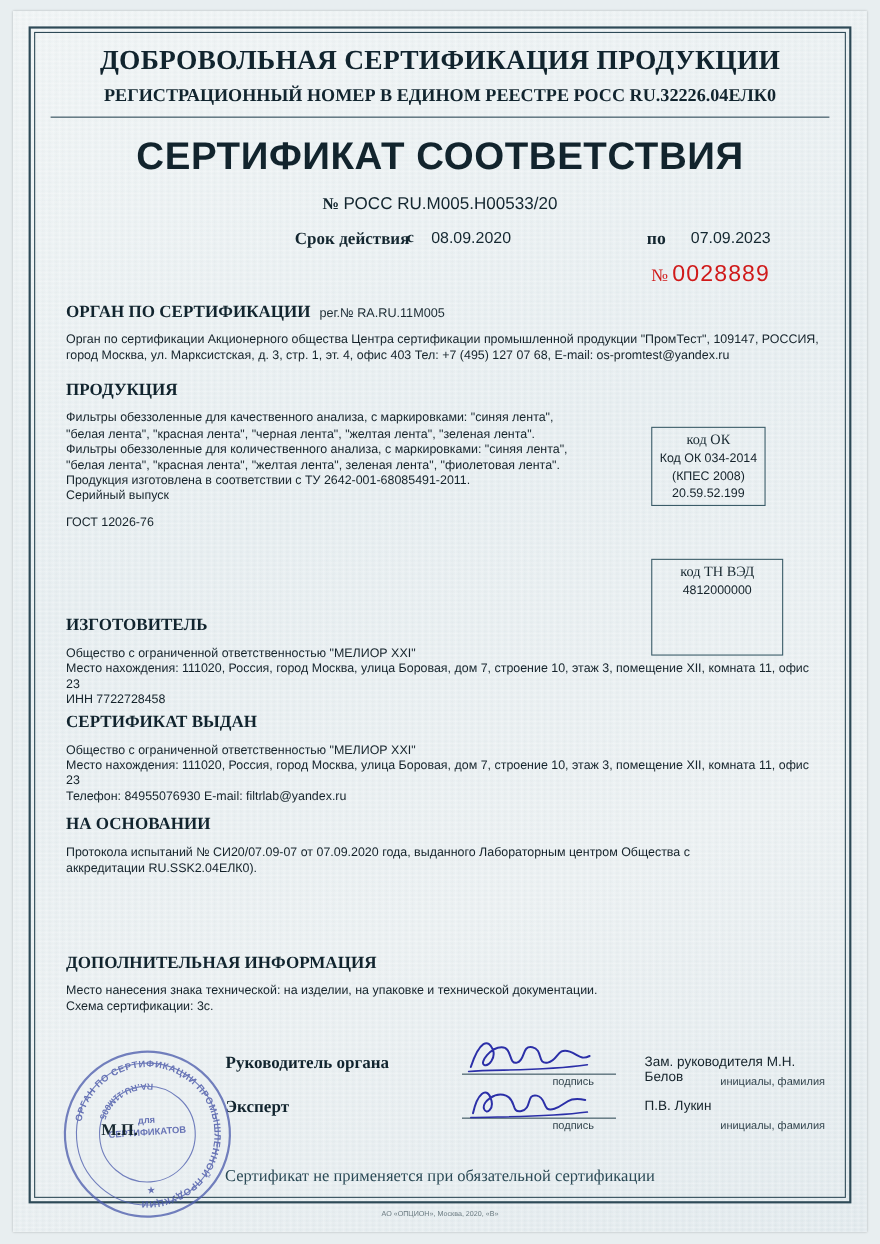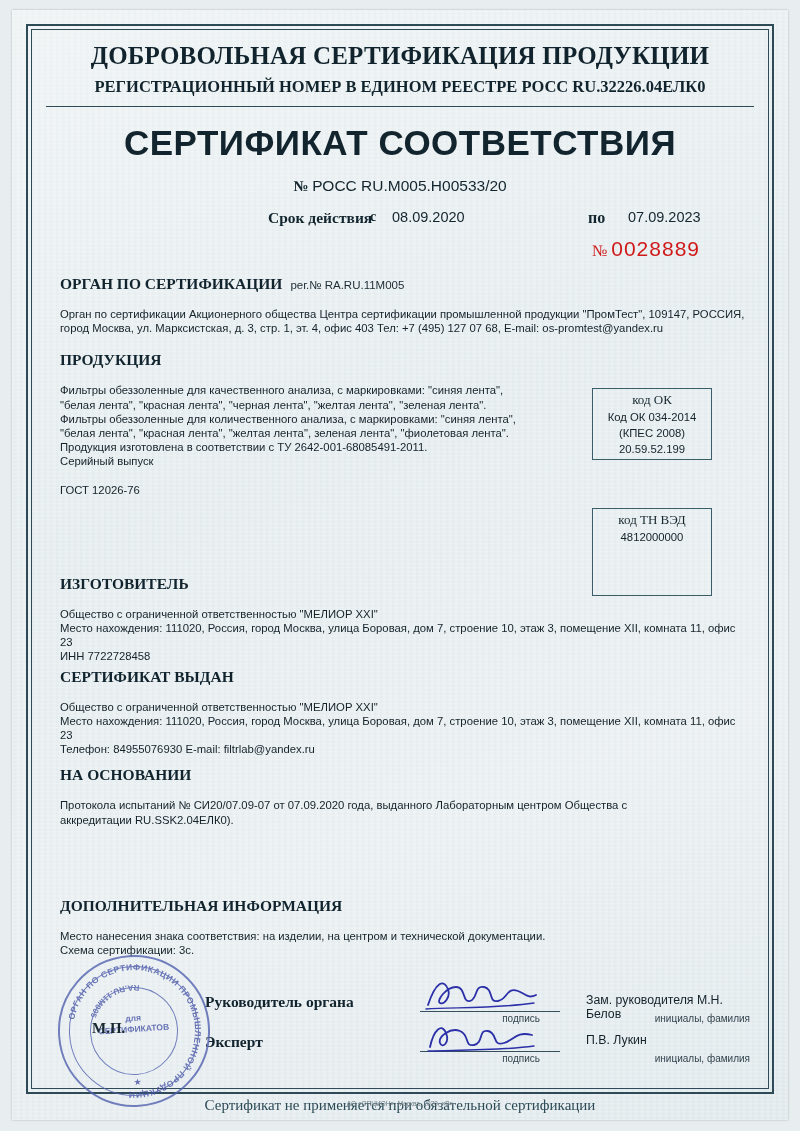--- a/index.html
+++ b/index.html
@@ -127,21 +127,21 @@
     padding-left: 8px;
     margin-top: 45px;
   }
   .body-text {
     font-family: "Liberation Sans", sans-serif;
     font-size: 11.3px;
     line-height: 14.2px;
     color: #14222a;
     padding-left: 20px;
     padding-right: 12px;
-    margin-top: 14px;
+    margin-top: 9px;
   }
   .body-text.narrow { padding-right: 170px; }
   .sec-title-plain {
     font-family: "Liberation Serif", serif;
     font-weight: bold;
     font-size: 15.5px;
     color: #11242e;
     margin-top: 10px;
     padding-left: 20px;
   }
@@ -315,21 +315,21 @@
     <div class="sec-title-plain" style="margin-top:4px;">СЕРТИФИКАТ ВЫДАН</div>
     <div class="body-text">Общество с ограниченной ответственностью "МЕЛИОР XXI"</div>
     <div class="body-text" style="margin-top:0">Место нахождения: 111020, Россия, город Москва, улица Боровая, дом 7, строение 10, этаж 3, помещение XII, комната 11, офис 23</div>
     <div class="body-text" style="margin-top:0">Телефон: 84955076930 E-mail: filtrlab@yandex.ru</div>
 
     <div class="sec-title-plain" style="margin-top:10px;">НА ОСНОВАНИИ</div>
     <div class="body-text">Протокола испытаний № СИ20/07.09-07 от 07.09.2020 года, выданного Лабораторным центром Общества с</div>
     <div class="body-text" style="margin-top:0">аккредитации RU.SSK2.04ЕЛК0).</div>
 
     <div class="sec-title-plain" style="margin-top:70px;">ДОПОЛНИТЕЛЬНАЯ ИНФОРМАЦИЯ</div>
-    <div class="body-text">Место нанесения знака соответствия: на изделии, на центром и технической документации.</div>
+    <div class="body-text">Место нанесения знака технической: на изделии, на упаковке и технической документации.</div>
     <div class="body-text" style="margin-top:0">Схема сертификации: 3с.</div>
 
     <div class="sign-area">
       <div class="sig-role" style="left:165px; top:10px;">Руководитель органа</div>
       <div class="sig-line" style="left:380px; top:28px; width:140px;"></div>
       <div class="sig-cap" style="left:400px; top:30px; width:100px;">подпись</div>
       <div class="sig-name" style="left:546px; top:10px;">Зам. руководителя М.Н. Белов</div>
       <div class="sig-cap" style="left:570px; top:30px; width:140px;">инициалы, фамилия</div>
 
       <div class="sig-role" style="left:165px; top:50px;">Эксперт</div>
@@ -344,21 +344,21 @@
       </svg>
       <svg class="sig-scribble" style="left:382px; top:34px;" width="120" height="40" viewBox="0 0 120 40">
         <path d="M8,30 C12,12 20,6 24,16 C28,26 20,32 18,26 C16,20 28,10 38,14 C48,18 42,30 52,28 C62,26 56,12 66,14 C76,16 70,30 82,26 C92,23 94,14 110,18" fill="none" stroke="#2b2fa8" stroke-width="1.8" stroke-linecap="round"></path>
         <path d="M6,34 C32,33 74,34 112,29" fill="none" stroke="#2b2fa8" stroke-width="1.4" stroke-linecap="round"></path>
       </svg>
     </div>
 
     <div class="footer-note">Сертификат не применяется при обязательной сертификации</div>
   </div>
 
-  <div class="code-box" style="left:592px; top:388px; width:120px; height:72px;">
+  <div class="code-box" style="left:592px; top:388px; width:104px; height:72px;">
     <div class="cb-title">код ОК</div>
     <div class="cb-body">Код ОК 034-2014</div>
     <div class="cb-body">(КПЕС 2008)</div>
     <div class="cb-body">20.59.52.199</div>
   </div>
 
   <div class="code-box" style="left:592px; top:508px; width:120px; height:88px;">
     <div class="cb-title">код ТН ВЭД</div>
     <div class="cb-body">4812000000</div>
   </div>

